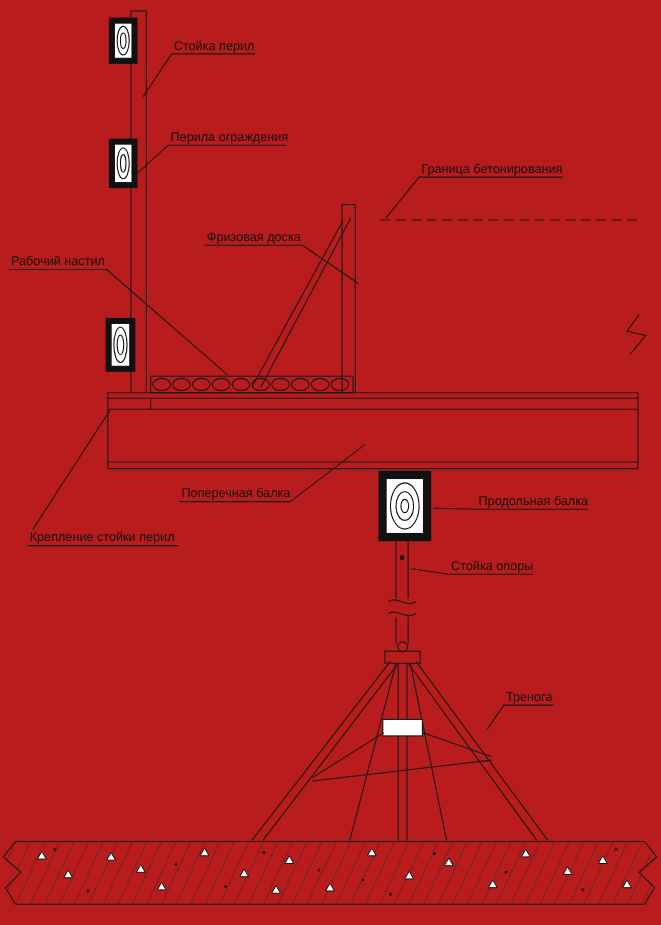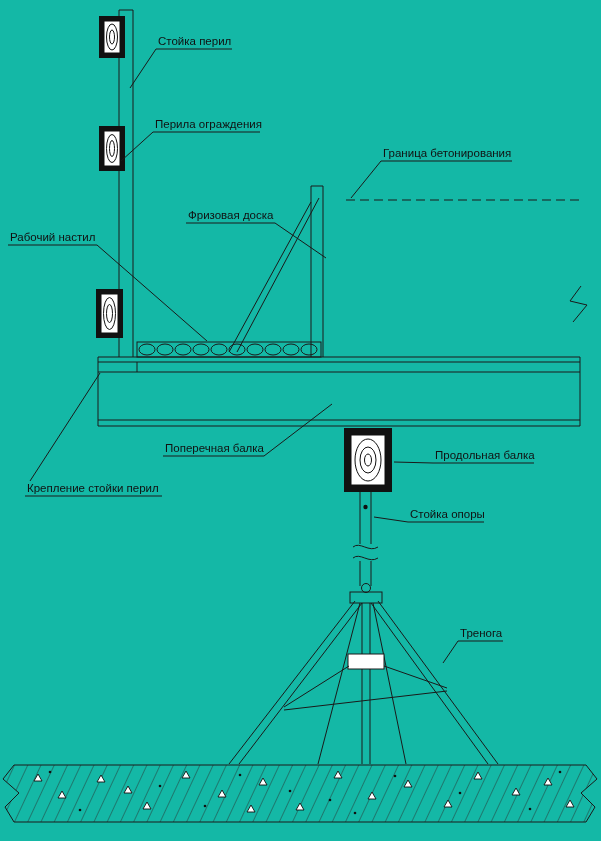--- a/index.html
+++ b/index.html
@@ -1,16 +1,16 @@
 <!DOCTYPE html>
 <html><head>
 <meta charset="utf-8">
 <style>
   html, body { margin: 0; padding: 0; background: #ffffff; }
-  .canvas { width: 601px; height: 841px; position: relative; background: #14b8a6; }
+  .canvas { width: 601px; height: 841px; position: relative; background: #b91c1c; }
   svg { display: block; }
   .lbl {
     font-family: "Liberation Sans", "DejaVu Sans", sans-serif;
     font-size: 11.5px;
     fill: #111;
   }
   .stroke { stroke: #1a1a1a; stroke-width: 1; fill: none; }
 </style>
 </head>
 <body>

